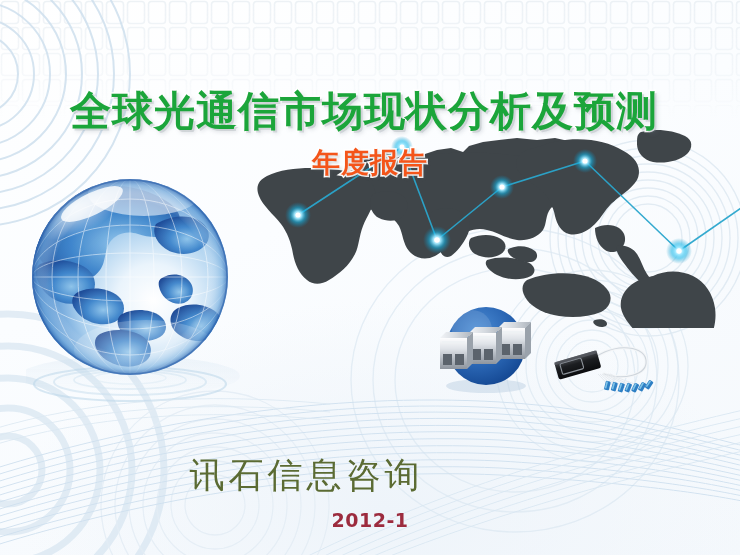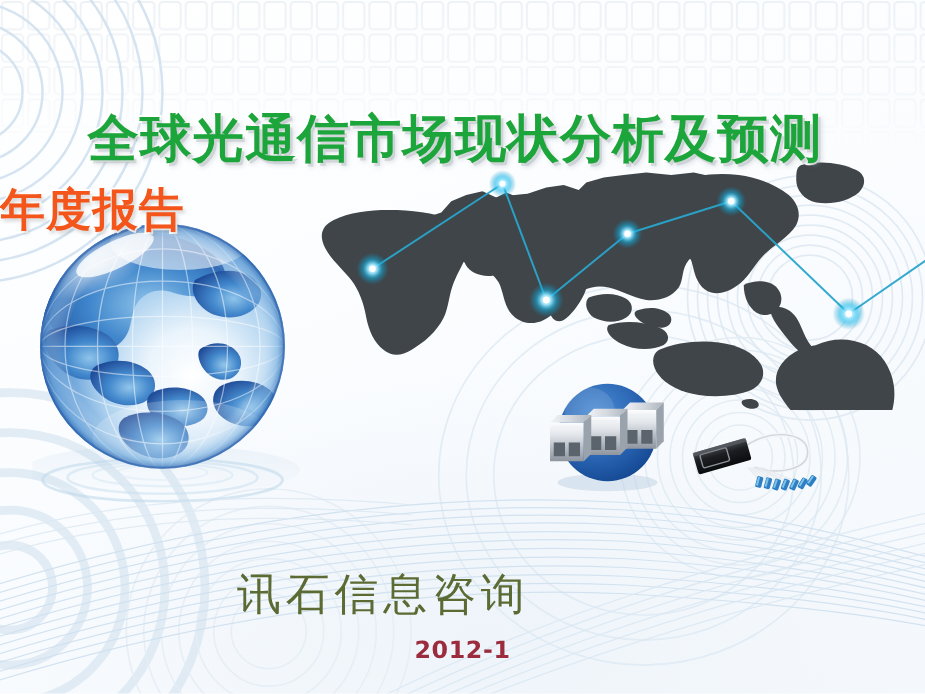--- a/index.html
+++ b/index.html
@@ -45,25 +45,25 @@
     color:#1BA53A;
     -webkit-text-stroke:3px #ffffff;
     paint-order:stroke fill;
     text-shadow:
        2px 2px 0 rgba(120,130,140,.22),
        3px 3px 4px rgba(110,120,130,.22);
     white-space:nowrap;
     margin-left:44px;
   }
   #subtitle{
-    position:absolute;left:0;top:144px;width:594px;
-    text-align:left;
+    position:absolute;left:0;top:144px;width:740px;
+    text-align:center;
     font-family:"DejaVu Sans","Liberation Sans",sans-serif;
     font-weight:bold;
-    font-size:36px;
+    font-size:28px;
     letter-spacing:1px;
     color:#F4551A;
     -webkit-text-stroke:3px #ffffff;
     paint-order:stroke fill;
     text-shadow:2px 2px 3px rgba(110,115,120,.28);
     white-space:nowrap;
   }
   #company{
     position:absolute;left:0;top:452px;width:613px;
     text-align:center;

